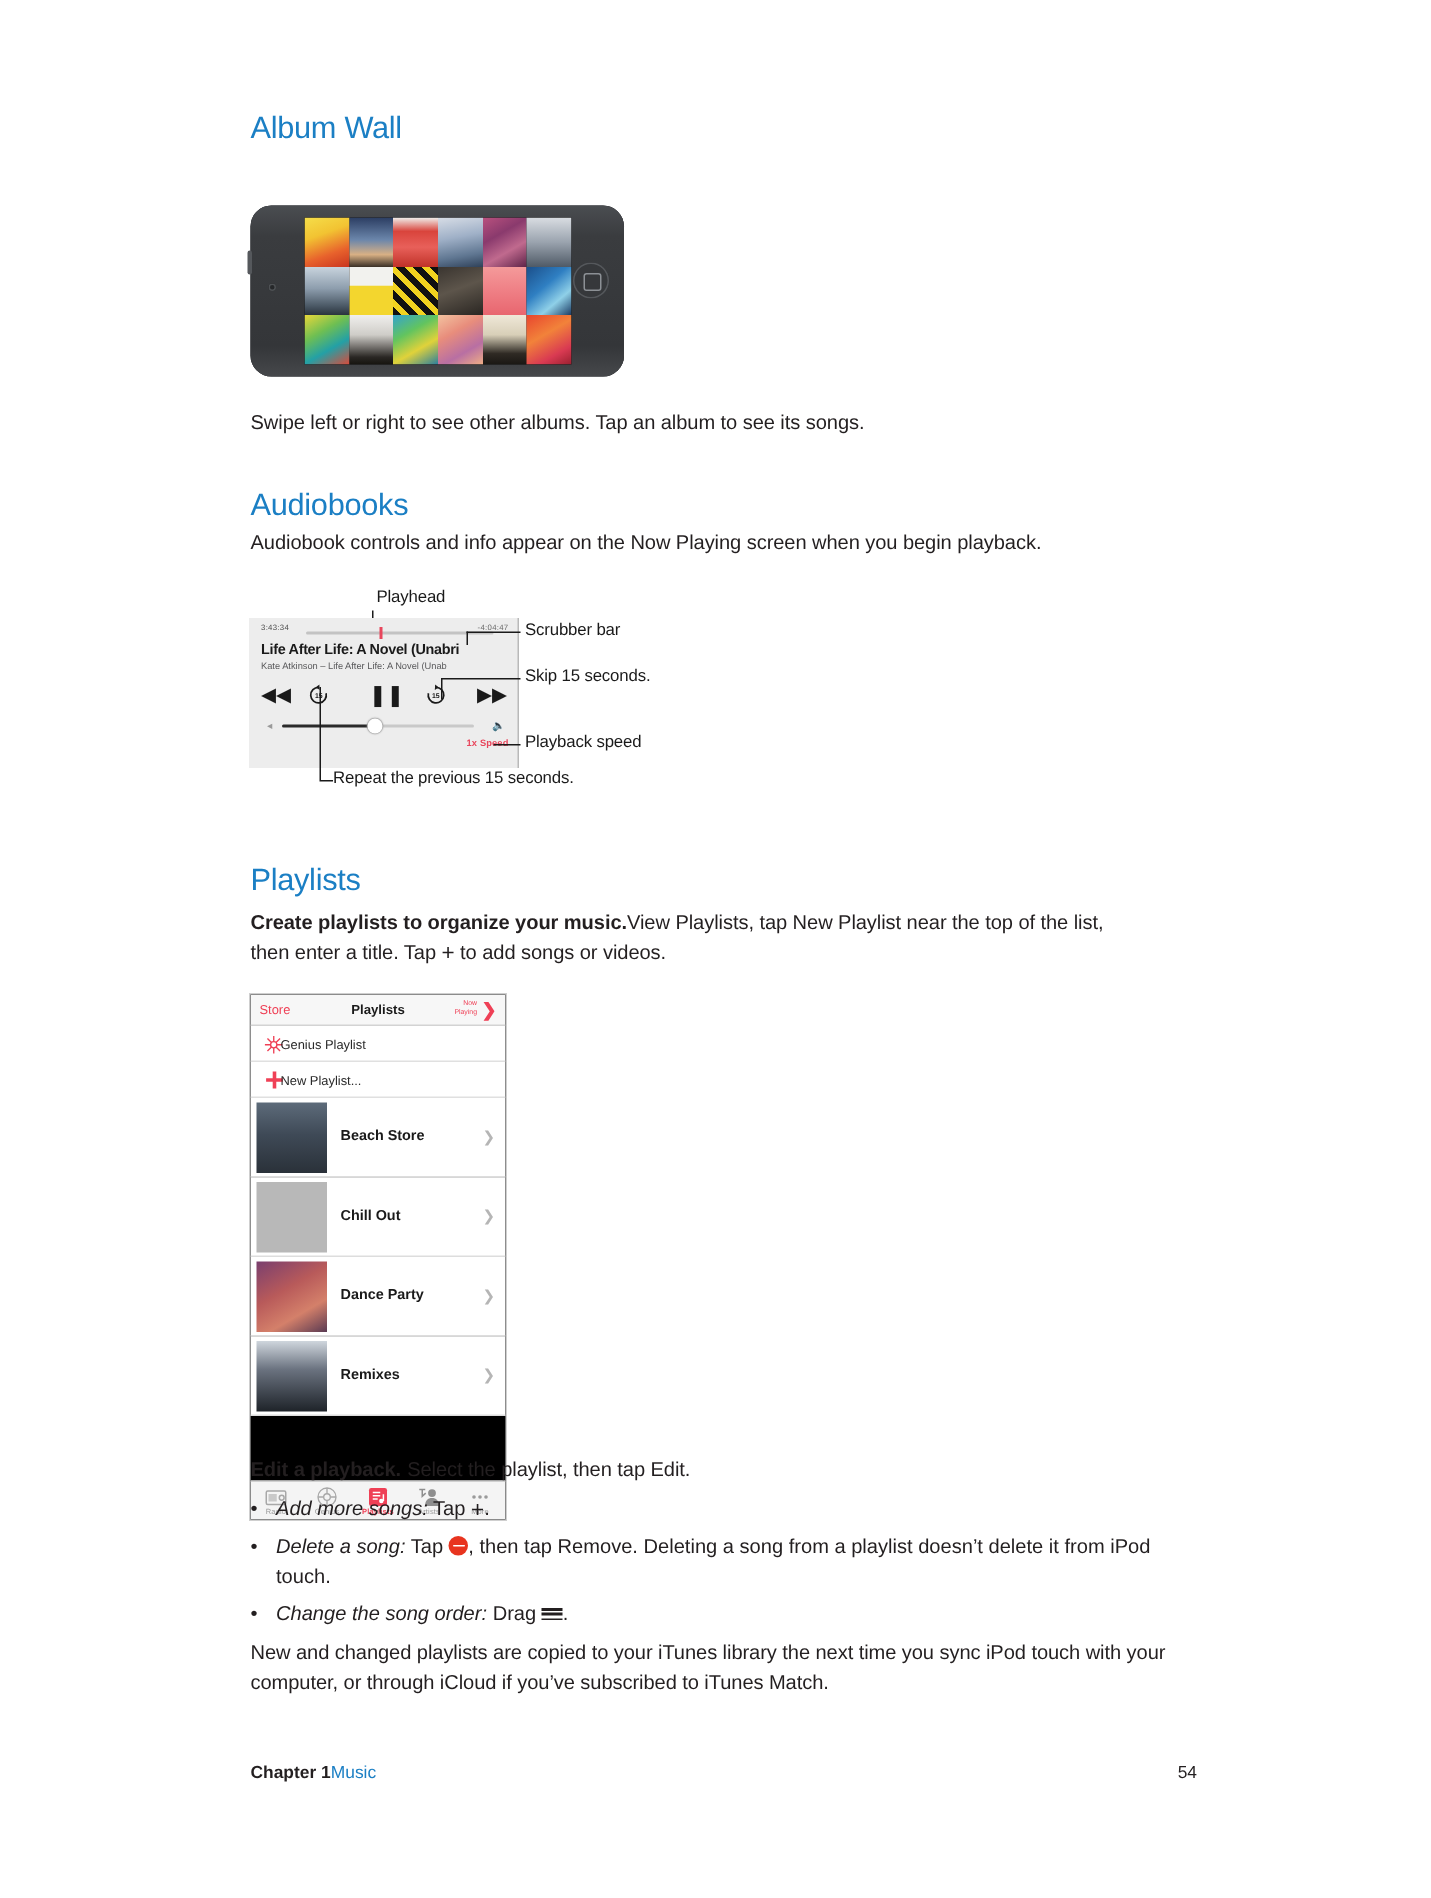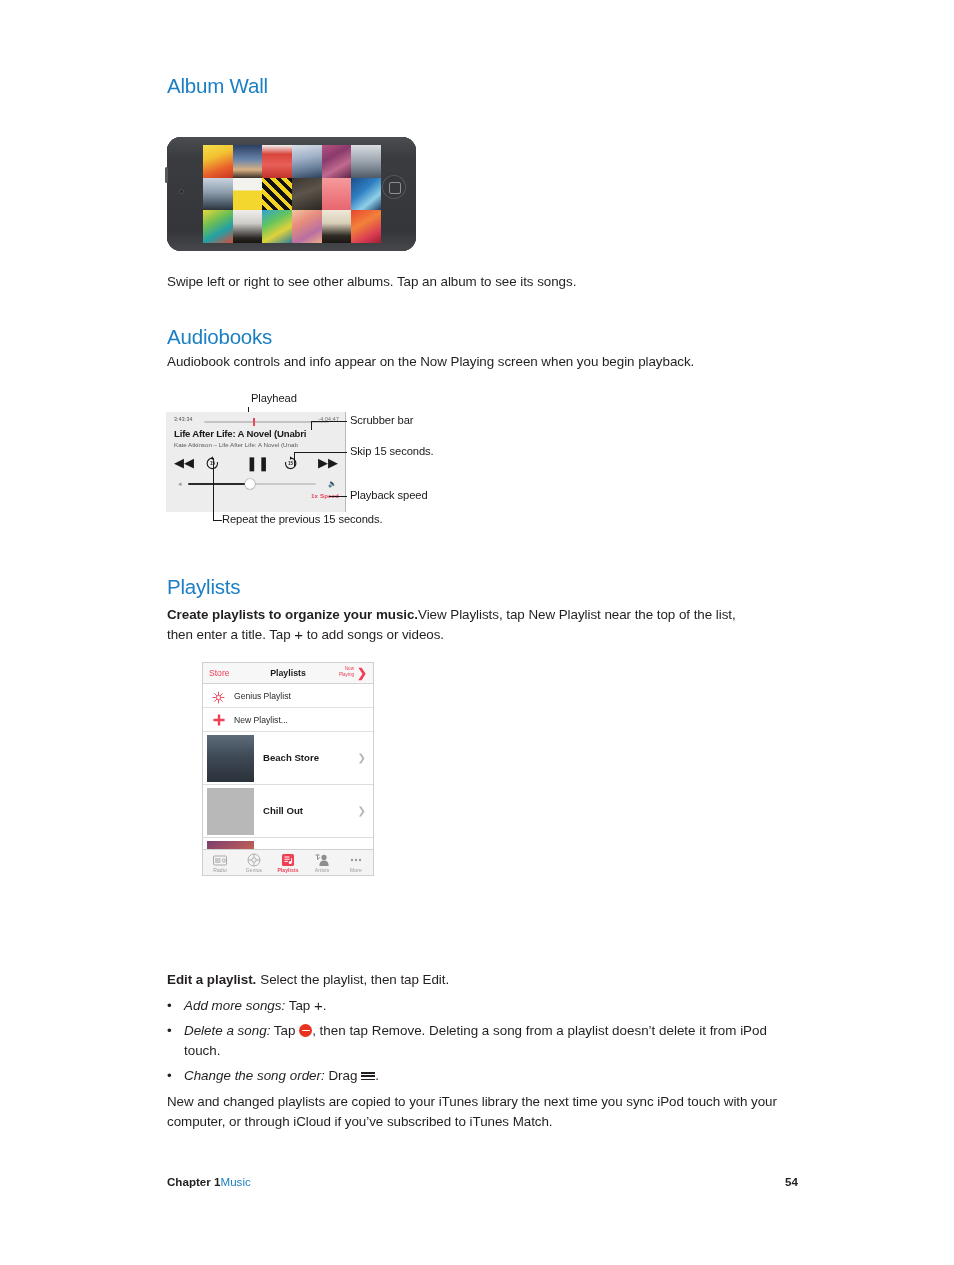--- a/index.html
+++ b/index.html
@@ -106,31 +106,31 @@
   .ab-sp-l { position:absolute; left:12px; top:2px; font-size:7px; color:#9a9a9a; }
   .ab-sp-r { position:absolute; right:8px; top:2px; font-size:7px; color:#9a9a9a; }
   .ab-speed { position:absolute; right:6px; top:80px; font-size:6.2px; color:#e8465c; font-weight:bold; letter-spacing:0.1px;}
 
   .cline { position:absolute; background:#1a1a1a; }
   .clabel { position:absolute; font-size:11.2px; color:#1a1a1a; white-space:nowrap;
             font-family:"Liberation Sans", sans-serif; letter-spacing:-0.1px;}
 
   
   .pl {
-    position:absolute; left:166px; top:662px; width:172px; height:214px;
-    background:#3b82f6; border:1px solid #cfcfcf; overflow:hidden;margin-left:36px;
+    position:absolute; left:166px; top:662px; width:172px; height:352px;
+    background:#000000; border:1px solid #cfcfcf; overflow:hidden;
   }
   .pl-nav { position:relative; height:21px; background:#f7f7f7; border-bottom:1px solid #d3d3d3; }
   .pl-store { position:absolute; left:6px; top:5px; font-size:8.6px; color:#ef4056; }
   .pl-title { position:absolute; left:0; right:0; top:5px; text-align:center; font-size:8.8px; font-weight:bold; color:#1a1a1a;}
   .pl-np { position:absolute; right:19px; top:3px; font-size:4.6px; color:#ef4056; line-height:5.6px; text-align:right;}
   .pl-chev-np { position:absolute; right:6px; top:4px; font-size:12px; color:#ef4056; line-height:12px; font-weight:bold;}
 
   .pl-row { position:relative; height:24px; border-bottom:1px solid #e0e0e0; background:#fff;}
-  .pl-row-label { position:absolute; left:31px; top:7px; font-size:8.6px; color:#2a2a2a;text-align:right;}
+  .pl-row-label { position:absolute; left:20px; top:7px; font-size:8.6px; color:#2a2a2a;text-align:right;}
   .pl-genius-icon { position:absolute; left:9px; top:6px; width:13px; height:13px; }
   .pl-plus { position:absolute; left:9px; top:5px; width:14px; height:14px; }
 
   .pl-item { position:relative; height:53px; border-bottom:1px solid #ddd; background:#fff; }
   .pl-art { position:absolute; left:4px; top:3px; width:47px; height:47px; overflow:hidden; background:#b9b9b9;}
   .pl-name { position:absolute; left:60px; top:20px; font-size:9.6px; font-weight:bold; color:#1a1a1a;}
   .pl-chev { position:absolute; right:7px; top:20px; font-size:10px; color:#b5b5b5;}
 
   .pl-tabs { position:absolute; left:0; bottom:0; width:100%; height:26px;
              background:#f4f4f4; border-top:1px solid #d0d0d0; display:flex; }
@@ -153,21 +153,21 @@
   .glyph-bars { display:inline-block; width:14px; height:9px; position:relative; vertical-align:-1px;}
   .glyph-bars i { position:absolute; left:0; width:14px; height:1.6px; background:#231f20; display:block;}
   .glyph-bars i:nth-child(1){ top:0; }
   .glyph-bars i:nth-child(2){ top:3.4px; }
   .glyph-bars i:nth-child(3){ top:6.8px; }
 
   
   .footer { position:absolute; left:167px; top:1175px; font-size:11.6px; }
   .footer .ch { font-weight:bold; color:#231f20; }
   .footer .mod { color:#1b7fc4; }
-  .pageno { position:absolute; right:156px; top:1175px; font-size:11.6px; font-weight:bold; color:#231f20;}
+  .pageno { position:absolute; right:156px; top:1175px; font-size:11.6px; font-weight:normal; color:#231f20;}
 </style>
 </head>
 <body>
 
 <div class="page">
 
   <h2 class="section" style="left:167px; top:74px;">Album Wall</h2>
 
 
   <div class="device">
@@ -385,21 +385,21 @@
             <circle cx="8" cy="7" r="1.2" fill="#9a9a9a"></circle>
             <circle cx="12" cy="7" r="1.2" fill="#9a9a9a"></circle>
           </svg>
         </span>
         <span class="pl-tab-label">More</span>
       </div>
     </div>
   </div>
 
   <p class="body" style="left:167px; top:970px; width:640px;">
-    <span class="b">Edit a playlist.</span><span style="margin-left:4px;">Select the playlist, then tap Edit.</span>
+    <span class="b">Edit a playback.</span><span style="margin-left:4px;">Select the playlist, then tap Edit.</span>
   </p>
 
   <div class="bullet" style="top:996px; width:620px;">
     <span class="dot">•</span>
     <span class="btxt">
       <span class="i">Add more songs:</span><span> Tap </span><span class="glyph-plus">+</span><span>.</span>
     </span>
   </div>
 
   <div class="bullet" style="top:1021px; width:630px;">

